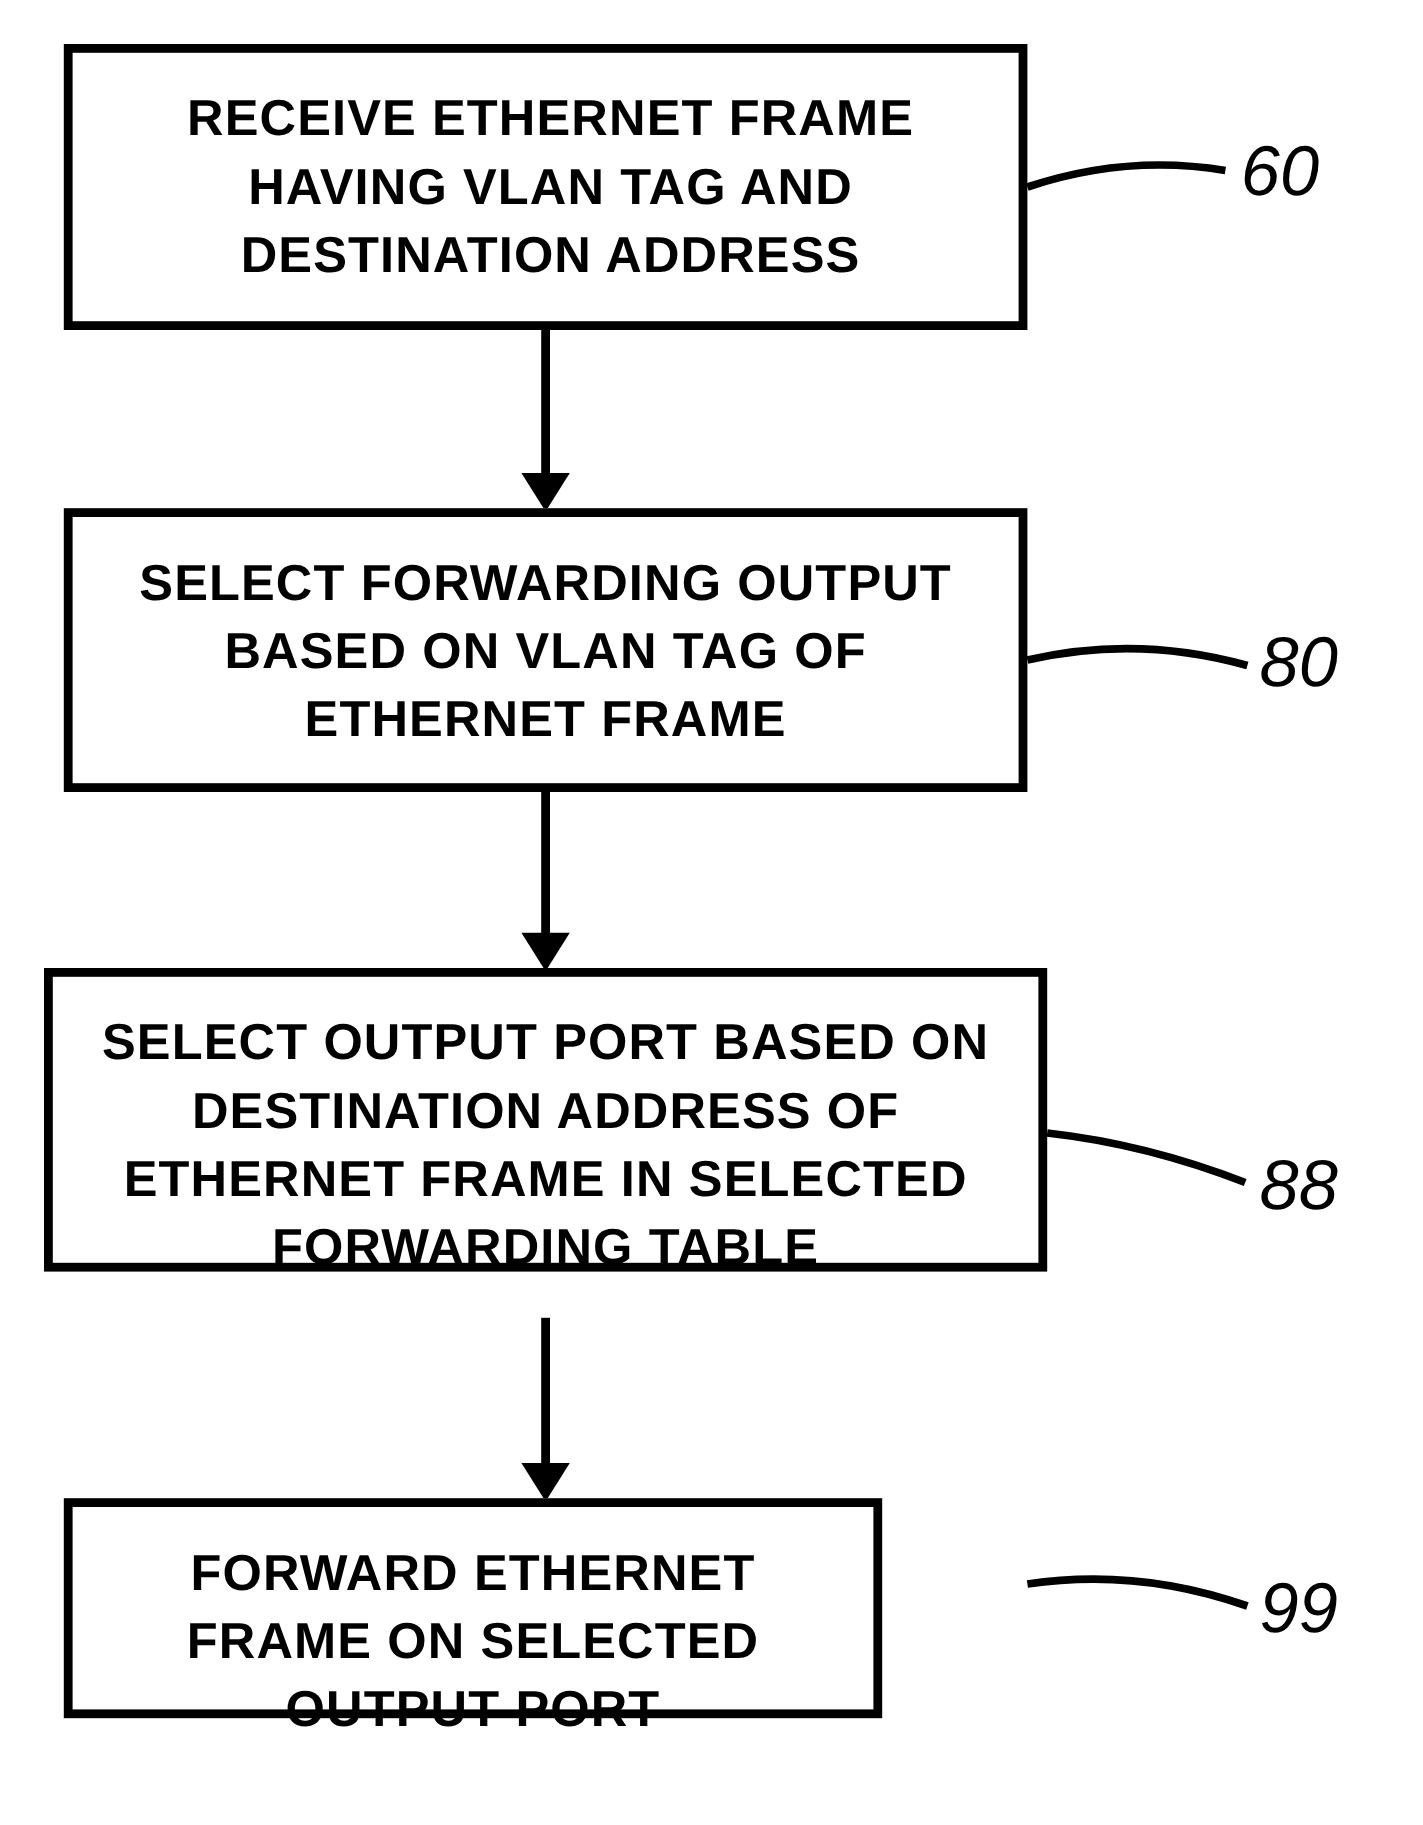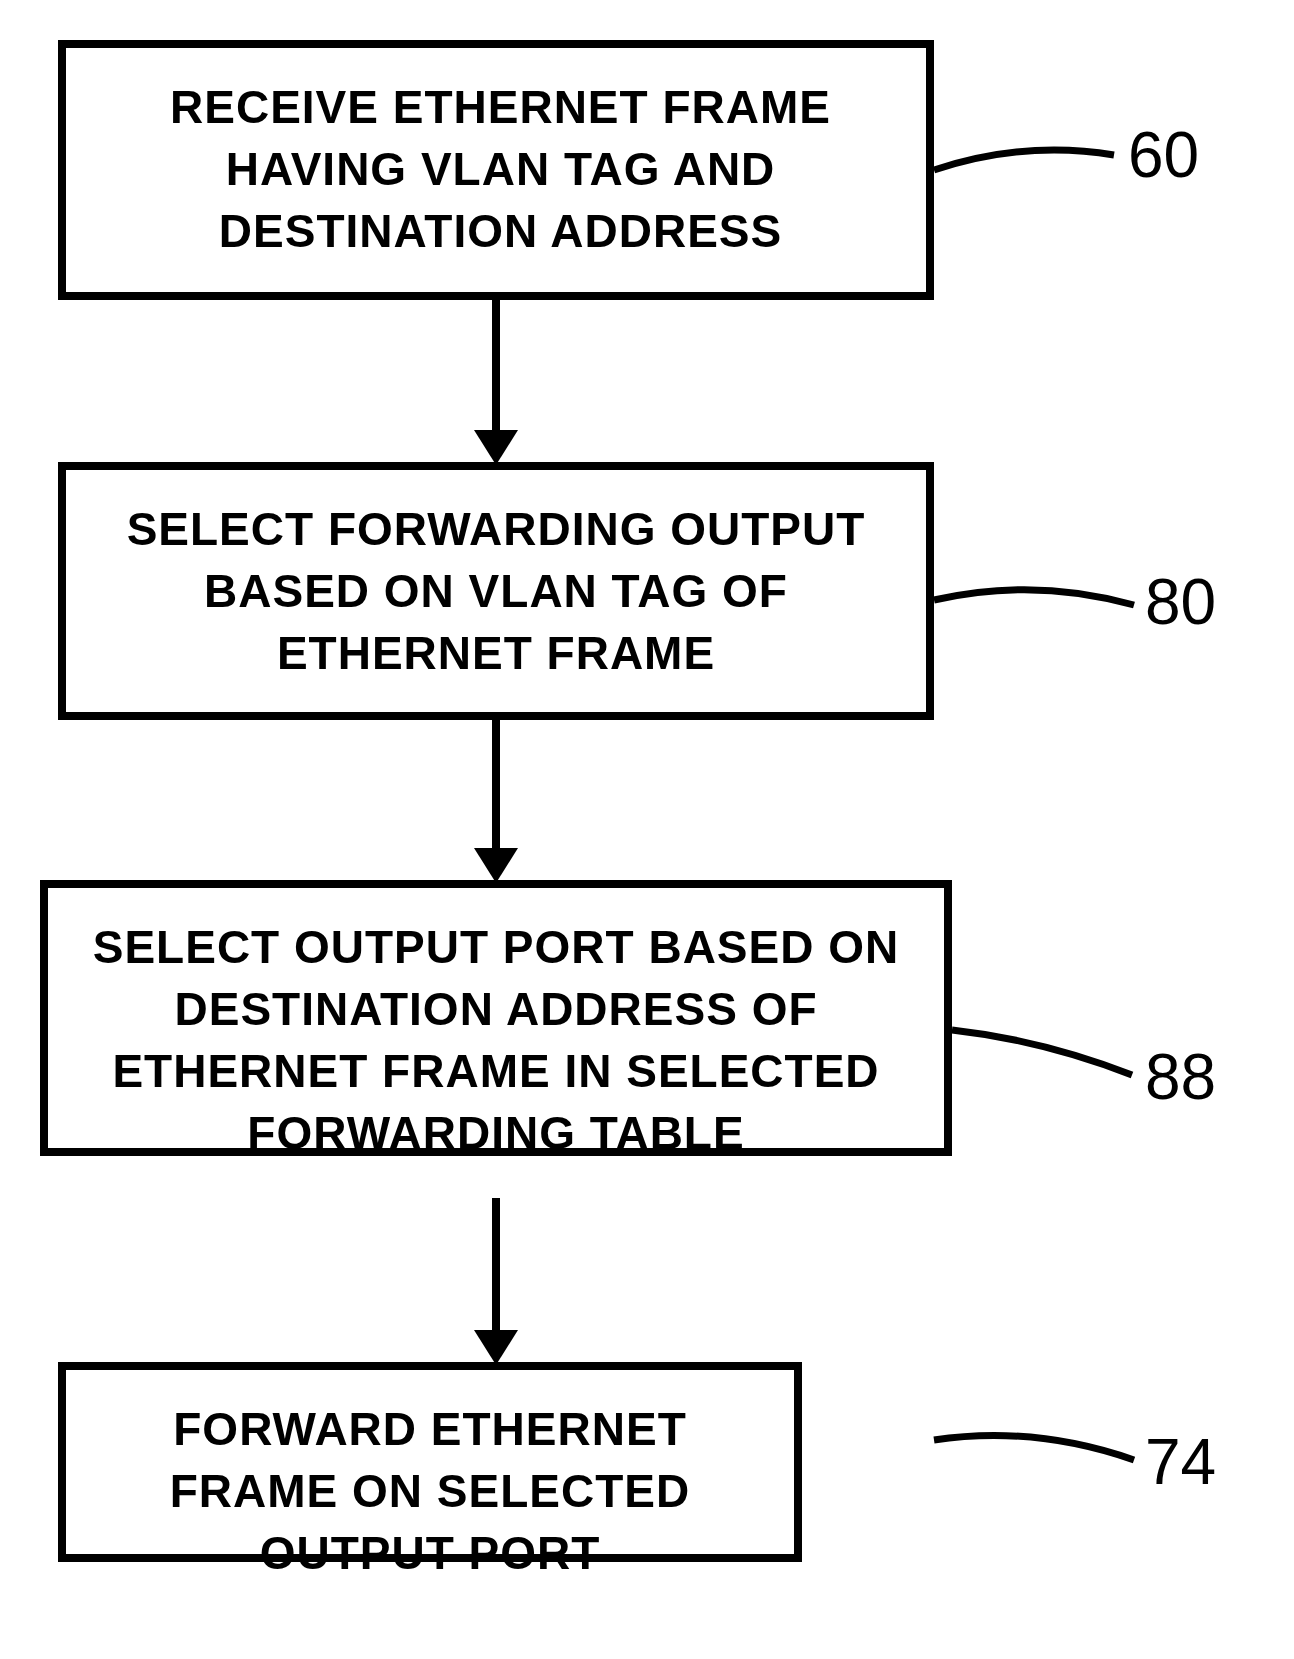--- a/index.html
+++ b/index.html
@@ -94,20 +94,21 @@
     }
     .ah3 {
       left: 434px;
       top: 1290px;
     }
     .label {
       position: absolute;
       font-family: 'Comic Sans MS', cursive, sans-serif;
       font-size: 64px;
       font-weight: normal;
+      font-style: italic;
     }
     .label1 {
       left: 1088px;
       top: 78px;
     }
     .label2 {
       left: 1105px;
       top: 525px;
     }
     .label3 {
@@ -174,15 +175,15 @@
       <path d="M 0 10 Q 90 20 180 55" stroke="black" stroke-width="7" fill="none"></path>
     </svg>
   </div>
   <div class="label label3">88</div>
 
   <div class="connector" style="left:894px; top:1385px;">
     <svg width="215" height="60">
       <path d="M 0 15 Q 100 0 200 35" stroke="black" stroke-width="7" fill="none"></path>
     </svg>
   </div>
-  <div class="label label4">74</div>
+  <div class="label label4">99</div>
 
 </div>
 
 </body></html>

